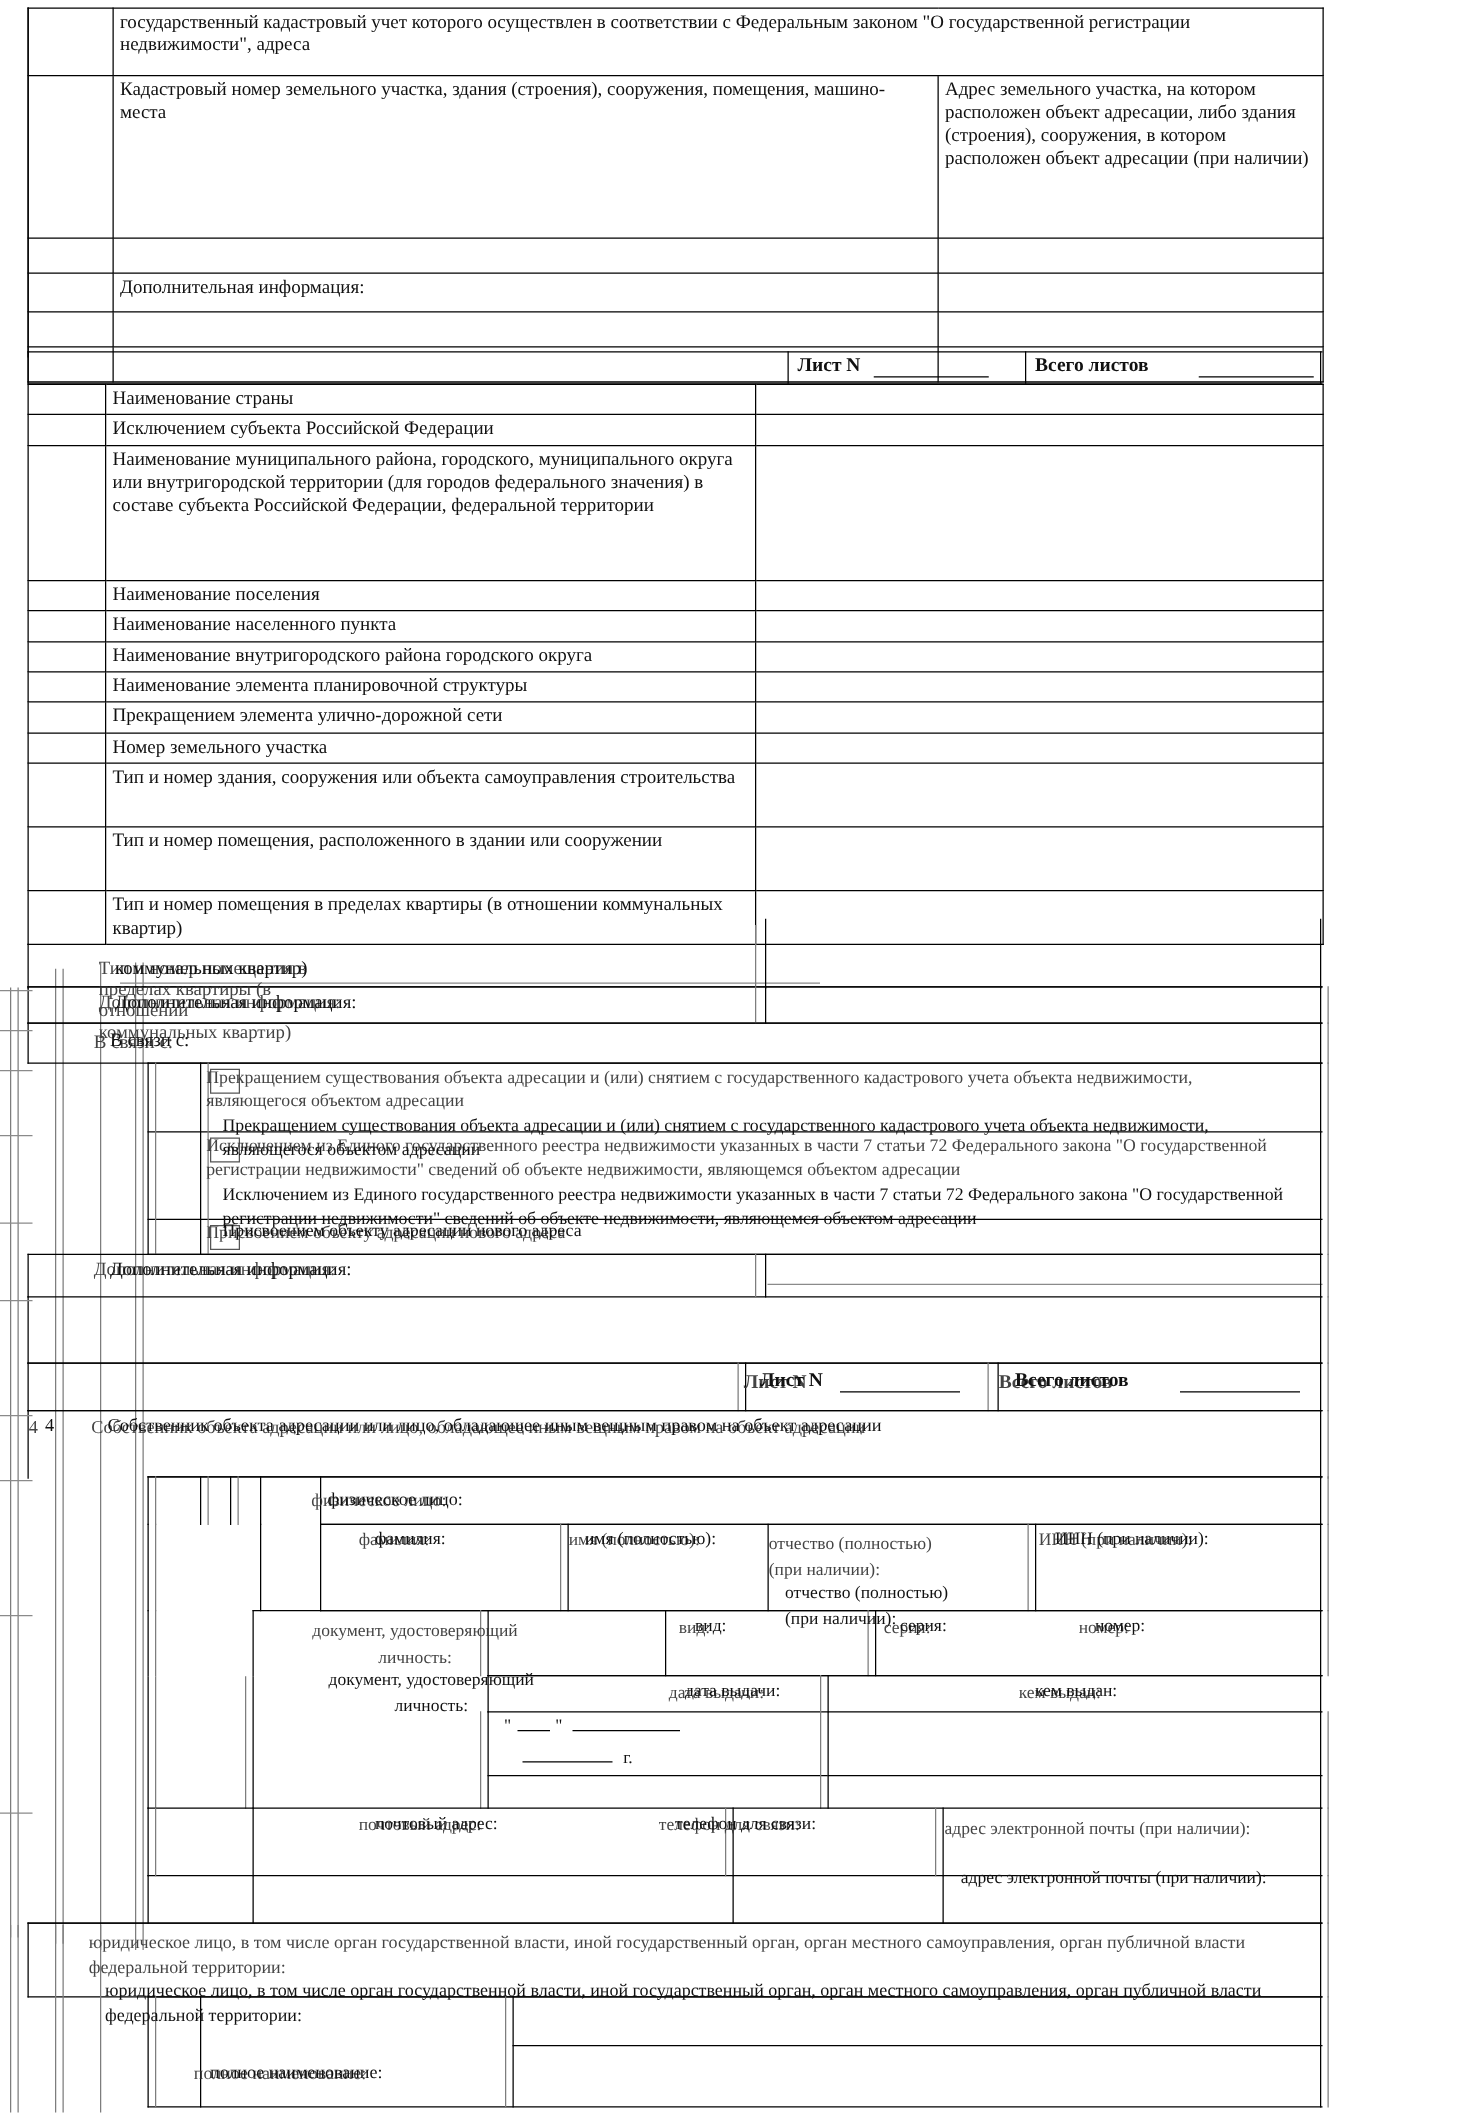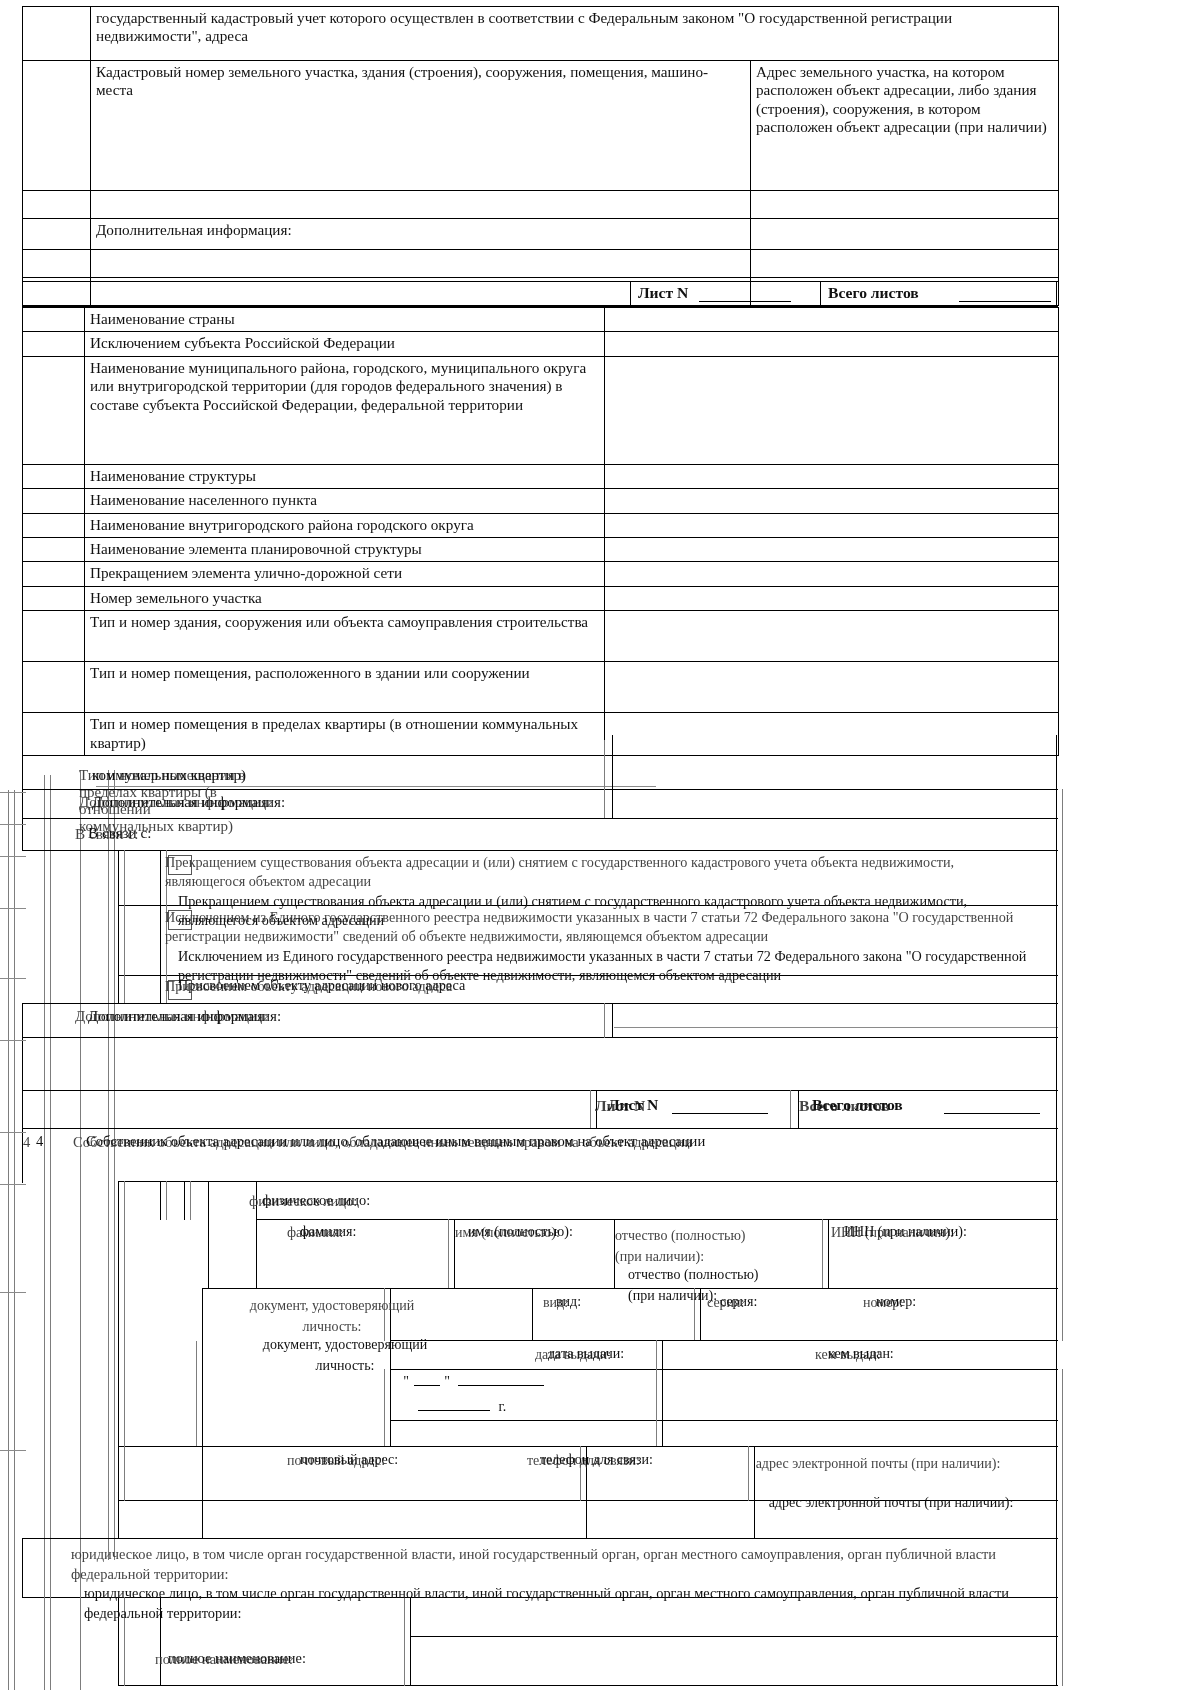--- a/index.html
+++ b/index.html
@@ -126,21 +126,21 @@
         <td>Исключением субъекта Российской Федерации</td>
         <td></td>
       </tr>
       <tr>
         <td class="nb"></td>
         <td style="height:102px">Наименование муниципального района, городского, муниципального округа или внутригородской территории (для городов федерального значения) в составе субъекта Российской Федерации, федеральной территории</td>
         <td></td>
       </tr>
       <tr>
         <td class="nb"></td>
-        <td>Наименование структуры</td>
+        <td>Наименование поселения</td>
         <td></td>
       </tr>
       <tr>
         <td class="nb"></td>
         <td>Наименование населенного пункта</td>
         <td></td>
       </tr>
       <tr>
         <td class="nb"></td>
         <td>Наименование внутригородского района городского округа</td>

